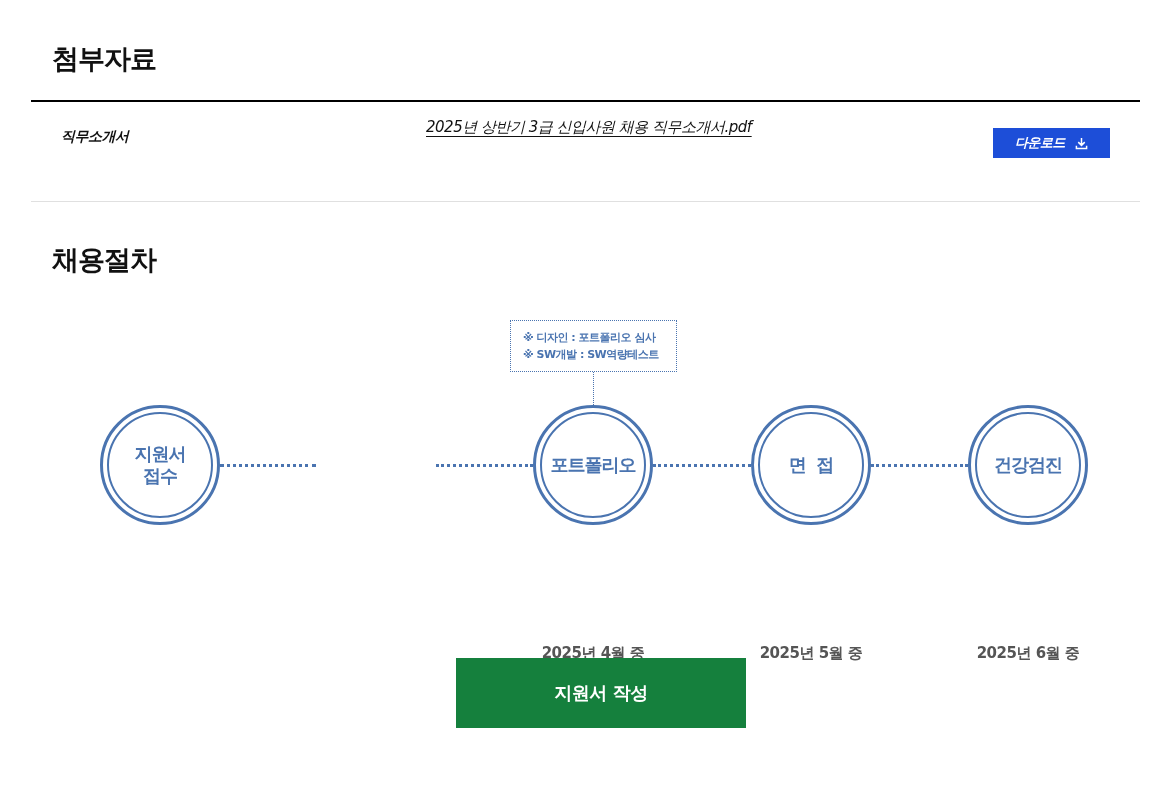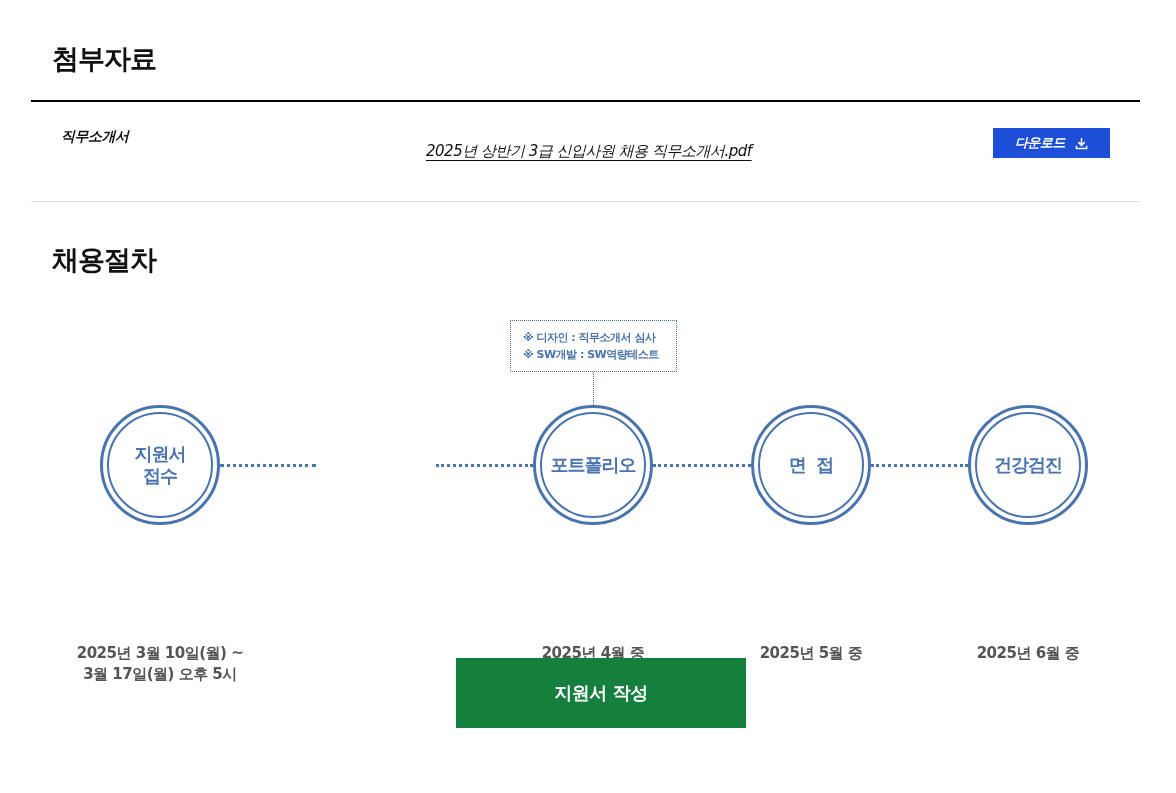--- a/index.html
+++ b/index.html
@@ -6,21 +6,21 @@
   html, body { width: 1176px; height: 793px; background: #ffffff; overflow: hidden; }
   body { font-family: "DejaVu Sans", "Liberation Sans", sans-serif; color: #111; position: relative; }
 
   .section-title { position: absolute; left: 52px; font-size: 27px; font-weight: bold; color: #111; letter-spacing: -1px; }
   #title-attach { top: 41px; }
   #title-process { top: 242px; }
 
   .attach-table { position: absolute; left: 31px; top: 100px; width: 1109px; height: 102px;
     border-top: 2px solid #000000; border-bottom: 1px solid #e0e0e0; font-style: italic; }
   .attach-label { position: absolute; left: 30px; top: 26px; font-size: 14px; font-weight: bold; color: #111; letter-spacing: -0.5px; }
-  .attach-file { position: absolute; left: 395px; top: 40px; font-size: 15px; color: #111; text-decoration: underline; text-underline-offset: 4px; letter-spacing: -0.5px; cursor: pointer; }
+  .attach-file { position: absolute; left: 395px; top: 16px; font-size: 15px; color: #111; text-decoration: underline; text-underline-offset: 4px; letter-spacing: -0.5px; cursor: pointer; }
   .download-btn { position: absolute; left: 962px; top: 26px; width: 117px; height: 30px; background: #1d4ed8;
     color: #fff; font-size: 13px; font-weight: bold; display: flex; align-items: center; justify-content: center; gap: 10px; cursor: pointer; letter-spacing: -0.5px; }
   .download-btn svg { width: 13px; height: 13px; }
 
   .process { position: absolute; left: 0; top: 300px; width: 1176px; height: 300px; }
   .connector { position: absolute; top: 164px; height: 0; border-top: 3px dotted #4a74b0; }
   .step { position: absolute; top: 105px; width: 120px; height: 120px; }
   .ring { width: 120px; height: 120px; border-radius: 50%; border: 3px solid #4a74b0; background: #fff;
     display: flex; align-items: center; justify-content: center; }
   .ring-inner { width: 106px; height: 106px; border-radius: 50%; border: 2px solid #4a74b0;
@@ -49,39 +49,37 @@
     <svg viewBox="0 0 14 14" fill="none" stroke="#fff" stroke-width="1.6">
       <path d="M7 1 V9 M3.5 5.5 L7 9 L10.5 5.5 M1.5 9.5 V12.5 H12.5 V9.5"></path>
     </svg>
   </div>
 </div>
 
 <h2 id="title-process" class="section-title">채용절차</h2>
 
 <div class="process">
   <div class="note-box">
-    <div class="note-line">※ 디자인 : 직무소개서 심사</div>
+    <div class="note-line">※ 디자인 : 포트폴리오 심사</div>
     <div class="note-line">※ SW개발 : SW역량테스트</div>
   </div>
   <div class="note-stem"></div>
 
   <div class="connector" style="left:220px;width:96px"></div>
   <div class="connector" style="left:436px;width:97px"></div>
   <div class="connector" style="left:653px;width:98px"></div>
   <div class="connector" style="left:871px;width:97px"></div>
 
   <div class="step" style="left:100px">
     <div class="ring">
         <div class="ring-inner">
       <span class="step-label">지원서
 접수</span>
     </div>
       </div>
-    <div class="step-date">2025년 3월 10일(월) ~
-3월 17일(월) 오후 5시</div>
   </div>
 
 
   <div class="step" style="left:533px">
     <div class="ring">
         <div class="ring-inner">
       <span class="step-label">포트폴리오</span>
     </div>
       </div>
     <div class="step-date">2025년 4월 중</div>

